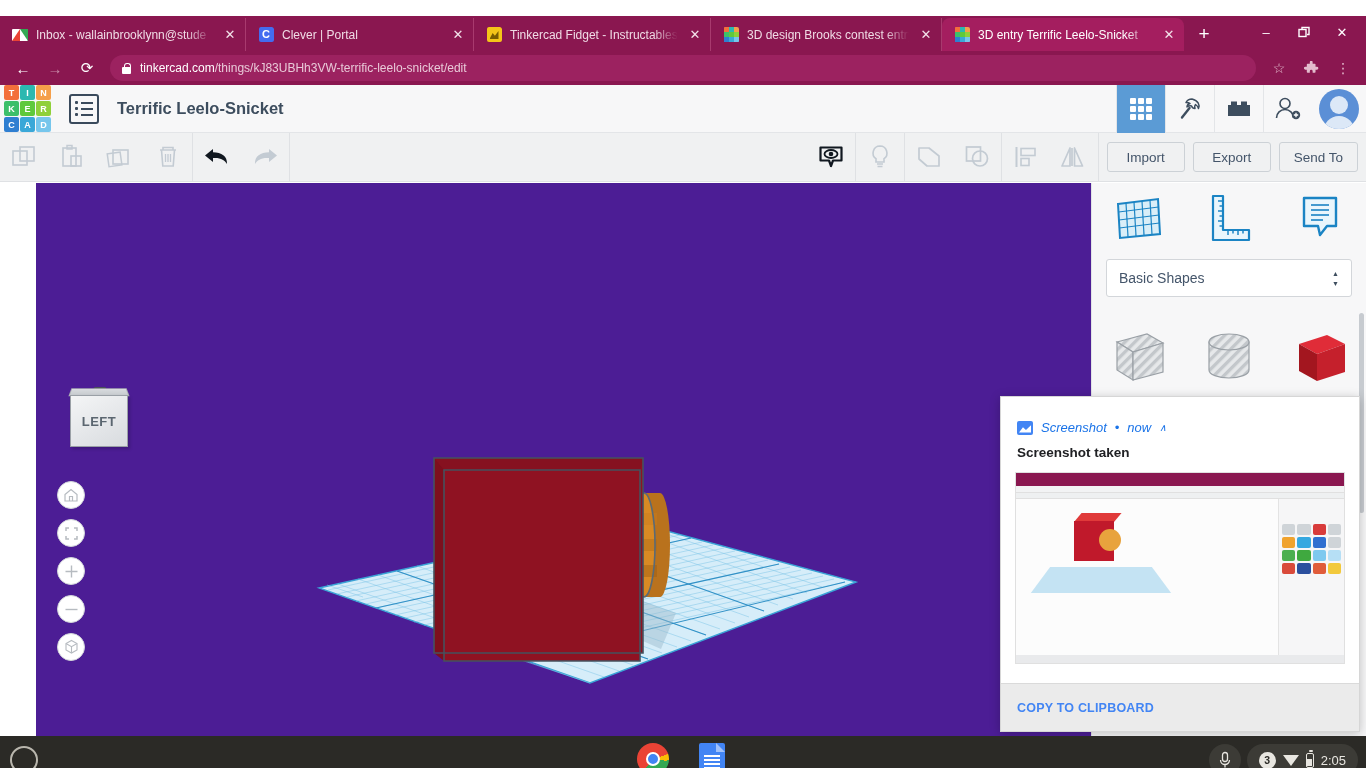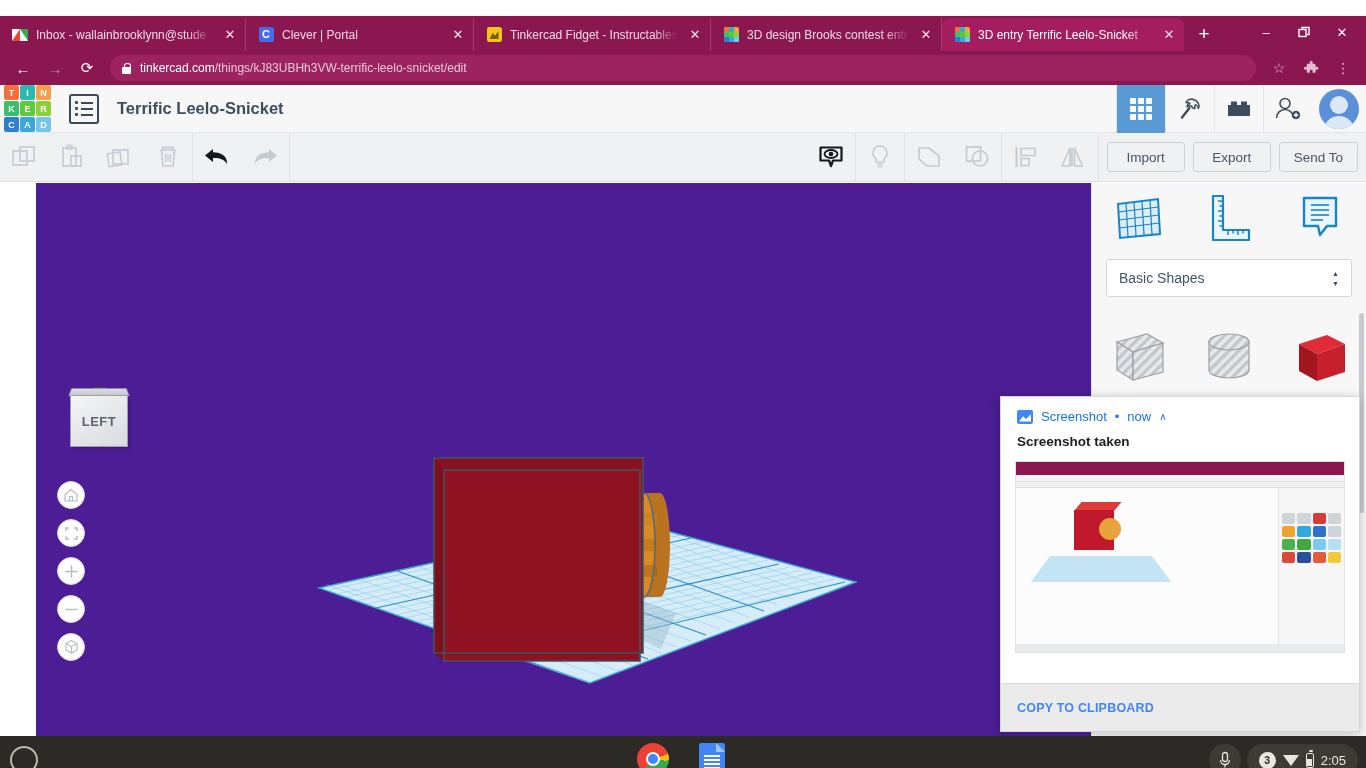--- a/index.html
+++ b/index.html
@@ -238,21 +238,21 @@
     position: absolute; right: 2px; top: 130px; width: 5px; height: 200px;
     background: #c7cbd0; border-radius: 3px;
   }
 
   
   .dl-popup {
     position: absolute; left: 1000px; top: 380px; width: 360px; height: 336px;
     background: #ffffff; border: 1px solid #d6d6d6;
     box-shadow: 0 2px 10px rgba(0,0,0,.22);
   }
-  .dl-head { padding: 12px 16px 0 16px; display: flex; align-items: center; gap: 8px; }
+  .dl-head { padding: 23px 16px 0 16px; display: flex; align-items: center; gap: 8px; font-style: italic; }
   .dl-img-icon {
     width: 16px; height: 14px; background: #4285f4; border-radius: 2px; position: relative; overflow: hidden;
   }
   .dl-img-icon::after {
     content: ""; position: absolute; left: 2px; bottom: 2px; width: 12px; height: 8px;
     background: #ffffff; clip-path: polygon(0 100%, 33% 35%, 58% 70%, 100% 8%, 100% 100%);
   }
   .dl-head-text { font-size: 13px; color: #1a73e8; }
   .dl-caret { font-size: 10px; color: #1a73e8; }
   .dl-title { padding: 10px 16px 0 16px; font-size: 13.5px; color: #202124; font-weight: bold; }

